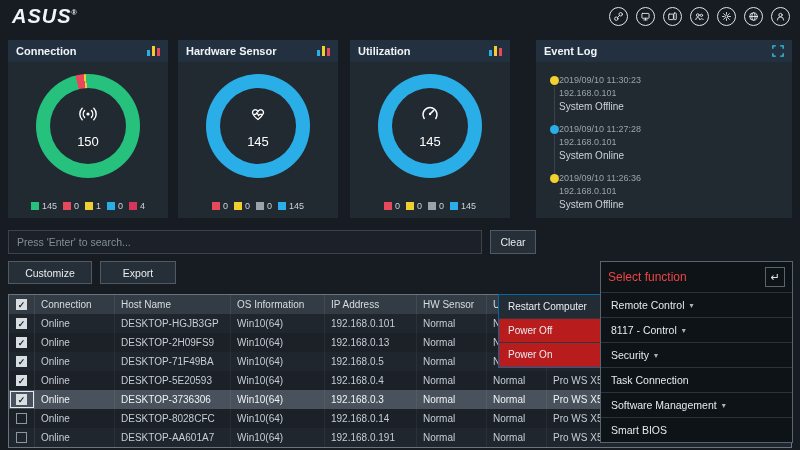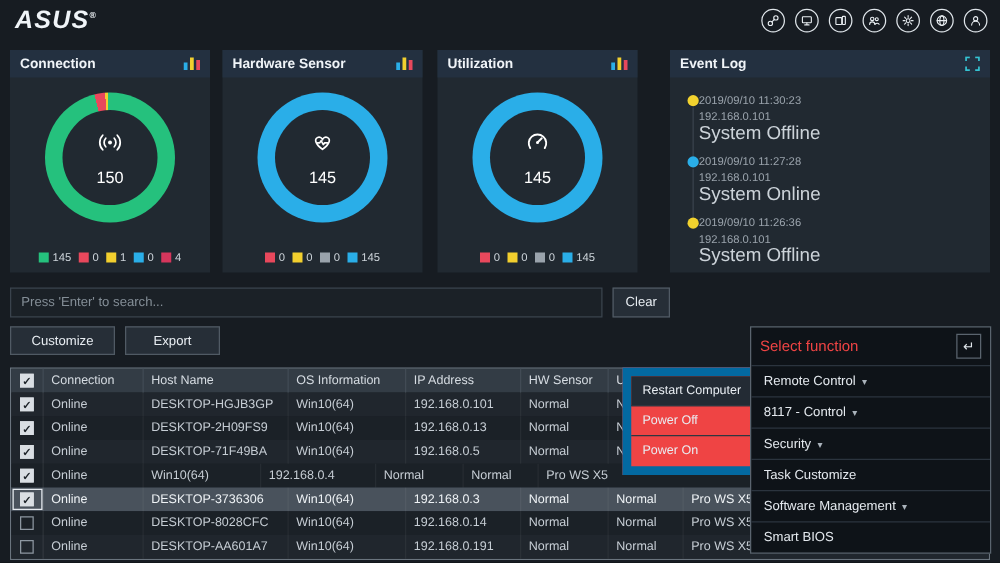--- a/index.html
+++ b/index.html
@@ -31,21 +31,21 @@
   .legend{position:absolute;left:0;right:0;bottom:7px;display:flex;justify-content:center;gap:6px}
   .lg{display:flex;align-items:center;gap:3px;font-size:9px;color:#cdd4da}
   .sq{width:8px;height:8px}
 
   
   .events{padding:12px 8px 0 14px}
   .event{position:relative;display:flex;padding-bottom:10px}
   .event:not(:last-of-type)::before{content:"";position:absolute;left:4px;top:12px;bottom:-2px;width:1px;background:#3a434d}
   .dot{width:9px;height:9px;border-radius:50%;margin-top:2px;flex:none;position:relative;z-index:1}
   .etime,.eip{font-size:9px;color:#9aa3ac;line-height:13px}
-  .estatus{font-size:15px;color:#ccd3d9;line-height:13px}
+  .estatus{font-size:10px;color:#ccd3d9;line-height:13px}
 
   
   .search{position:absolute;left:8px;top:230px;width:474px;height:24px;background:#1b2127;border:1px solid #3a434d;color:#dfe5ea;font-size:10.5px;padding:4px 8px;font-family:inherit}
   .search::placeholder{color:#848e97}
   .btn{position:absolute;background:#262e37;border:1px solid #505a64;color:#e8edf2;font-size:10.5px;display:flex;align-items:center;justify-content:center}
   .btn-clear{left:490px;top:230px;width:46px;height:24px}
   .btn-customize{left:8px;top:261px;width:84px;height:23px}
   .btn-export{left:100px;top:261px;width:76px;height:23px}
 
   
@@ -72,21 +72,21 @@
   .col-os{width:94px;flex:none}
   .col-ip{width:92px;flex:none}
   .col-hw{width:70px;flex:none}
   .col-util{width:60px;flex:none}
   .col-board{flex:1;border-right:none}
   .cb{width:11px;height:11px;border:1px solid #8d97a1;display:flex;align-items:center;justify-content:center;font-size:9px}
   .cb.checked{background:#d9dee3;border-color:#d9dee3;color:#1a2026}
   .cb.checked::after{content:"\2713";font-weight:bold}
 
   
-  .cmenu{position:absolute;left:498px;top:294px;width:114px;background:#ef4444;border:7px solid #0369a1;z-index:5}
+  .cmenu{position:absolute;left:498px;top:294px;width:114px;background:#b91c1c;border:1px solid #0369a1;z-index:5}
   .citem{height:24px;line-height:24px;padding:0 9px;font-size:10px;color:#e8edf2;border-bottom:1px solid #2e3740;white-space:nowrap}
   .citem:last-of-type{border-bottom:none}
   .citem.hovered{background:#232b34}
 
   
   .fpanel{position:absolute;left:600px;top:261px;width:193px;background:#0e1318;border:1px solid #5a646e;z-index:6}
   .fhead{display:flex;align-items:center;justify-content:space-between;padding:5px 7px}
   .ftitle{font-size:12px;color:#ef4444}
   .freturn{width:20px;height:20px;border:1px solid #5a646e;display:flex;align-items:center;justify-content:center;color:#dfe5ea}
   .freturn::after{content:"\21B5";font-size:11px}
@@ -356,20 +356,21 @@
           <div class="td col-ip">192.168.0.5</div>
           <div class="td col-hw">Normal</div>
           <div class="td col-util">Normal</div>
           <div class="td col-board">Pro WS X5</div>
         </div>
         <div class="trow">
           <div class="td-check">
             <span class="cb checked"></span>
           </div>
           <div class="td col-conn">Online</div>
+          <div class="td col-host">DESKTOP-5E20593</div>
           <div class="td col-os">Win10(64)</div>
           <div class="td col-ip">192.168.0.4</div>
           <div class="td col-hw">Normal</div>
           <div class="td col-util">Normal</div>
           <div class="td col-board">Pro WS X5</div>
         </div>
         <div class="trow highlight">
           <div class="td-check focus">
             <span class="cb checked"></span>
           </div>
@@ -426,21 +427,21 @@
         </div>
         <div class="fitem">
           <span>8117 - Control</span>
           <span class="fchev"></span>
         </div>
         <div class="fitem">
           <span>Security</span>
           <span class="fchev"></span>
         </div>
         <div class="fitem">
-          <span>Task Customize</span>
+          <span>Task Connection</span>
           <span class="fchev" style="visibility: hidden;"></span>
         </div>
         <div class="fitem">
           <span>Software Management</span>
           <span class="fchev"></span>
         </div>
         <div class="fitem">
           <span>Smart BIOS</span>
           <span class="fchev" style="visibility: hidden;"></span>
         </div>

